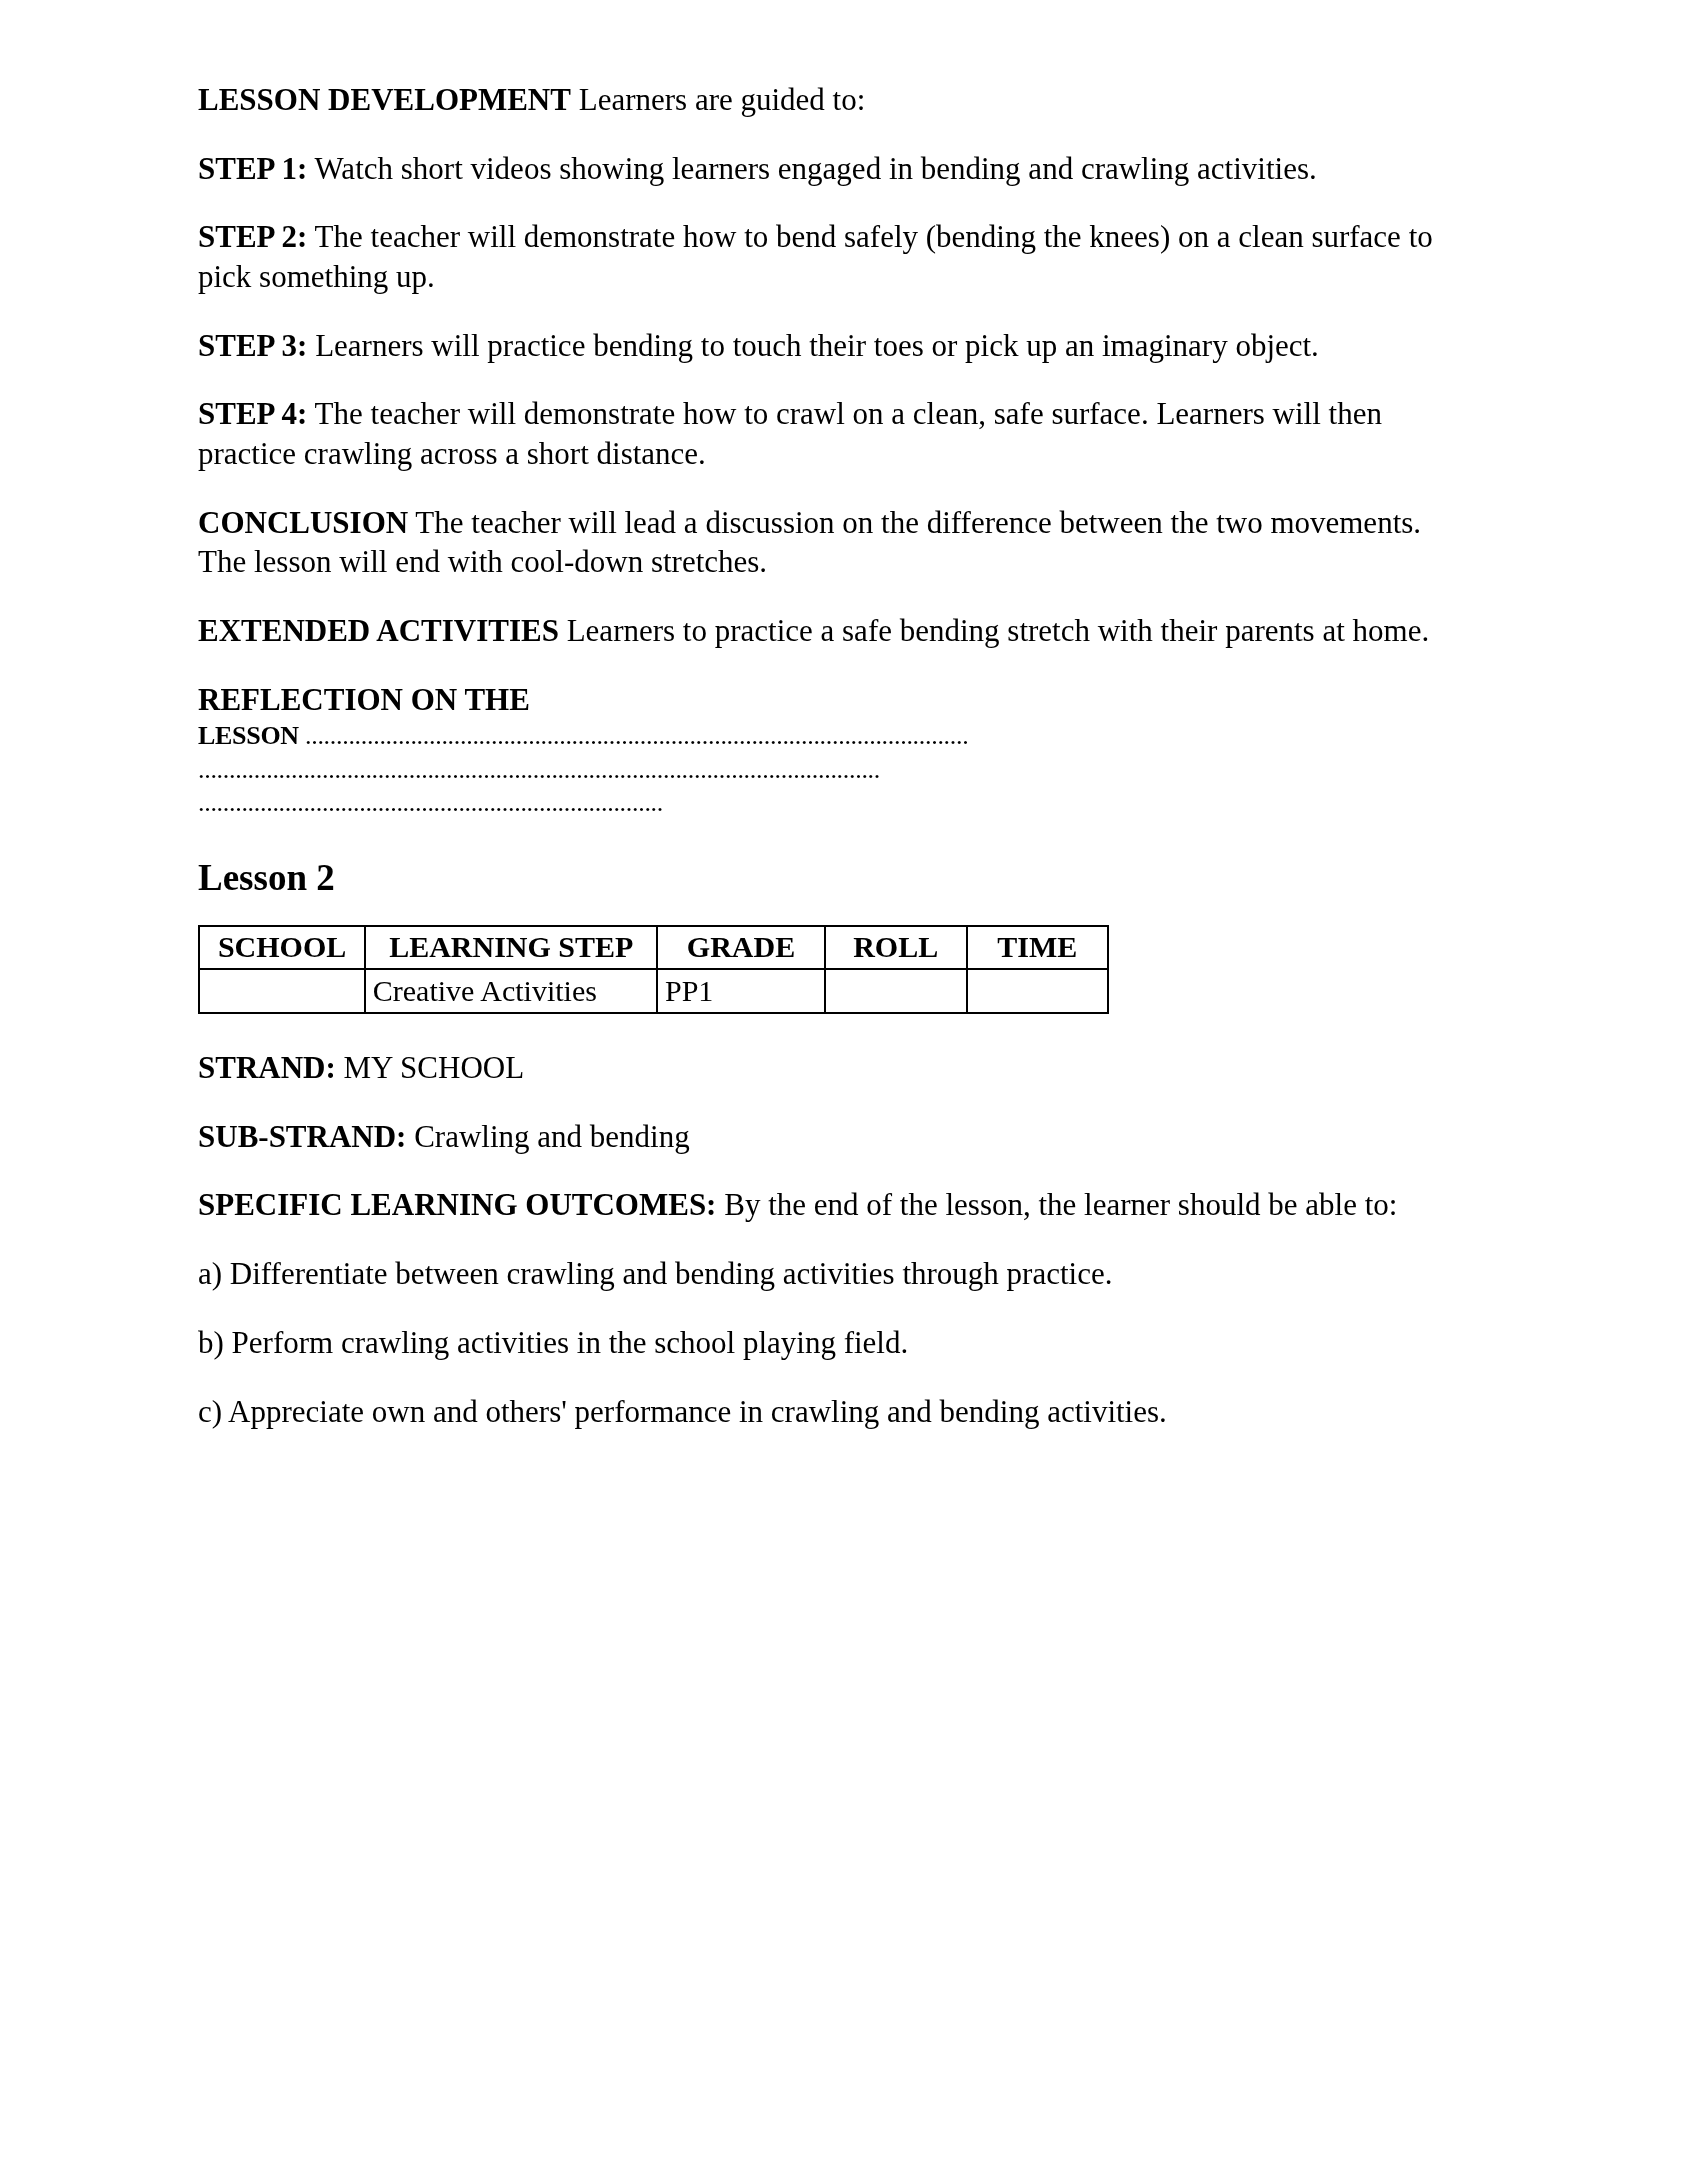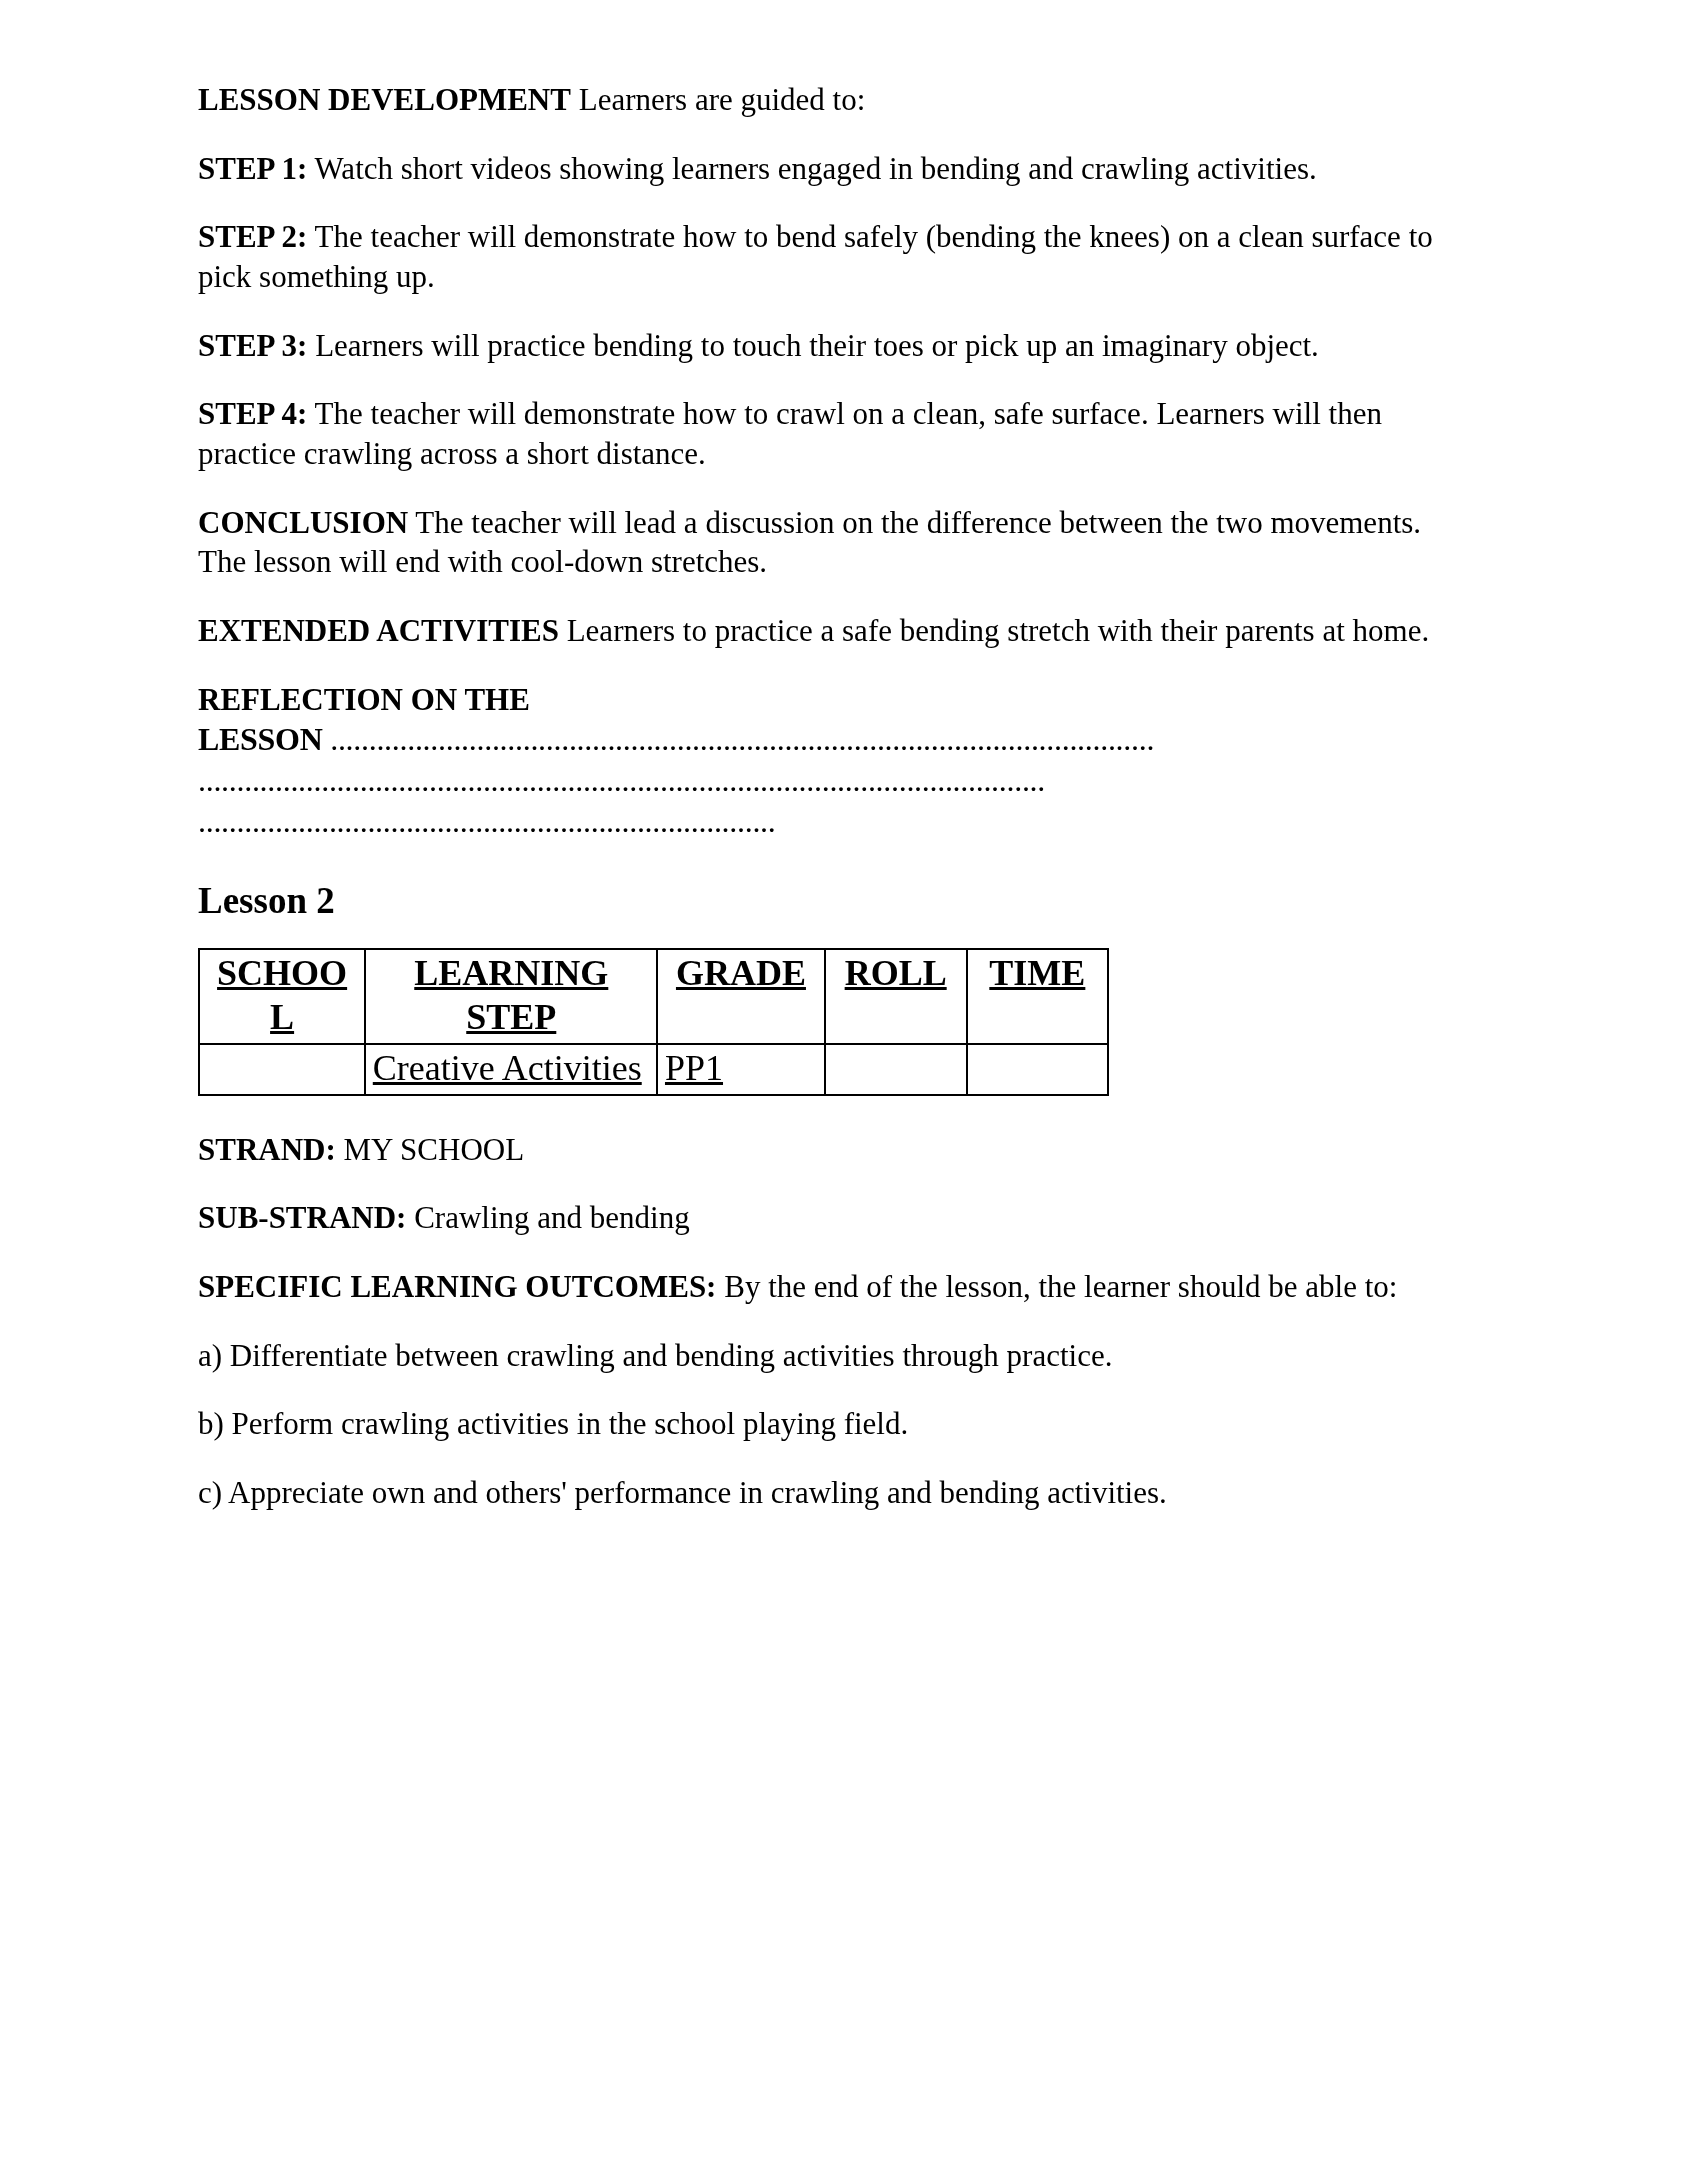--- a/index.html
+++ b/index.html
@@ -41,21 +41,21 @@
     font-weight: bold;
   }
   .dots-inline {
     display: inline;
     letter-spacing: -0.3px;
   }
   .dotline {
     display: block;
     overflow: hidden;
     white-space: nowrap;
-    font-size: 32px;
+    font-size: 26px;
     line-height: 1.28;
     letter-spacing: -0.3px;
   }
   .dotline.short {
     max-width: 920px;
   }
   .lesson-heading {
     font-size: 37px;
     font-weight: bold;
     margin: 37px 0 24px 0;
@@ -65,25 +65,24 @@
     border-collapse: collapse;
     table-layout: fixed;
     width: 871px;
     margin: 0 0 34px 0;
     border: 2px solid #000;
   }
   table.info td,
   table.info th {
     border: 2px solid #000;
     padding: 2.6px 6.6px;
-    font-size: 36px;
+    font-size: 30px;
     line-height: 1.22;
     vertical-align: top;
     height: 26.5px;
-    text-decoration: underline;
   }
   table.info th {
     text-align: center;
     font-weight: bold;
     word-wrap: break-word;
     overflow-wrap: anywhere;
   }
   table.info td {
     text-align: left;
     font-weight: normal;

